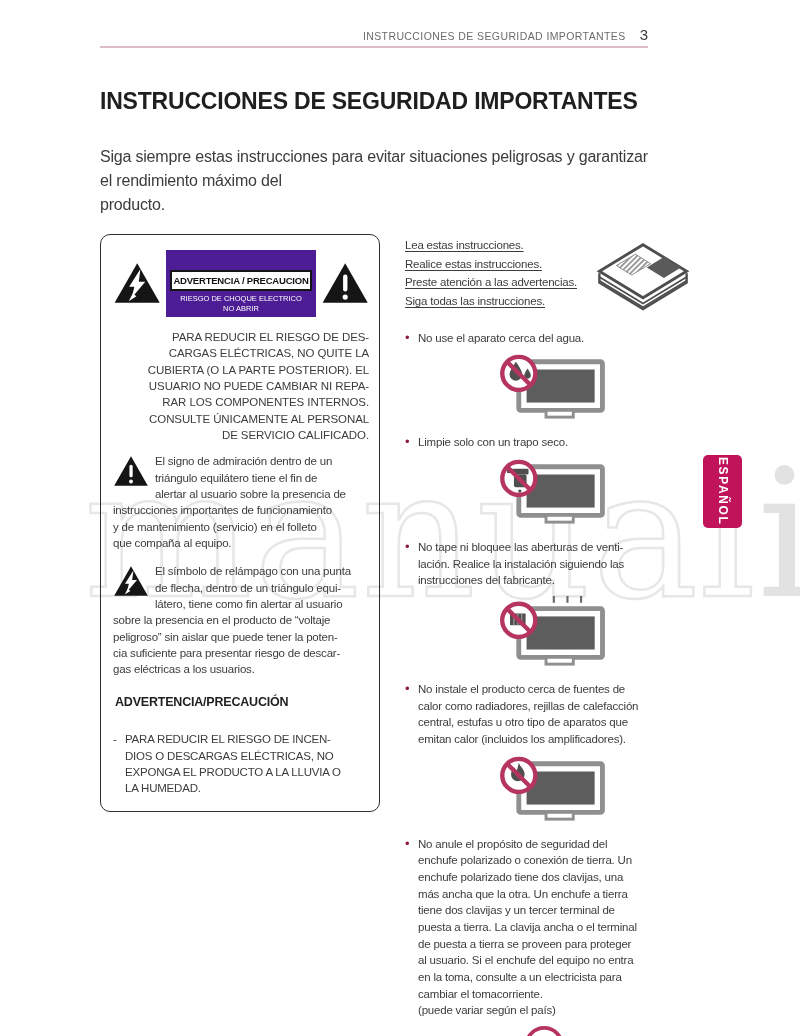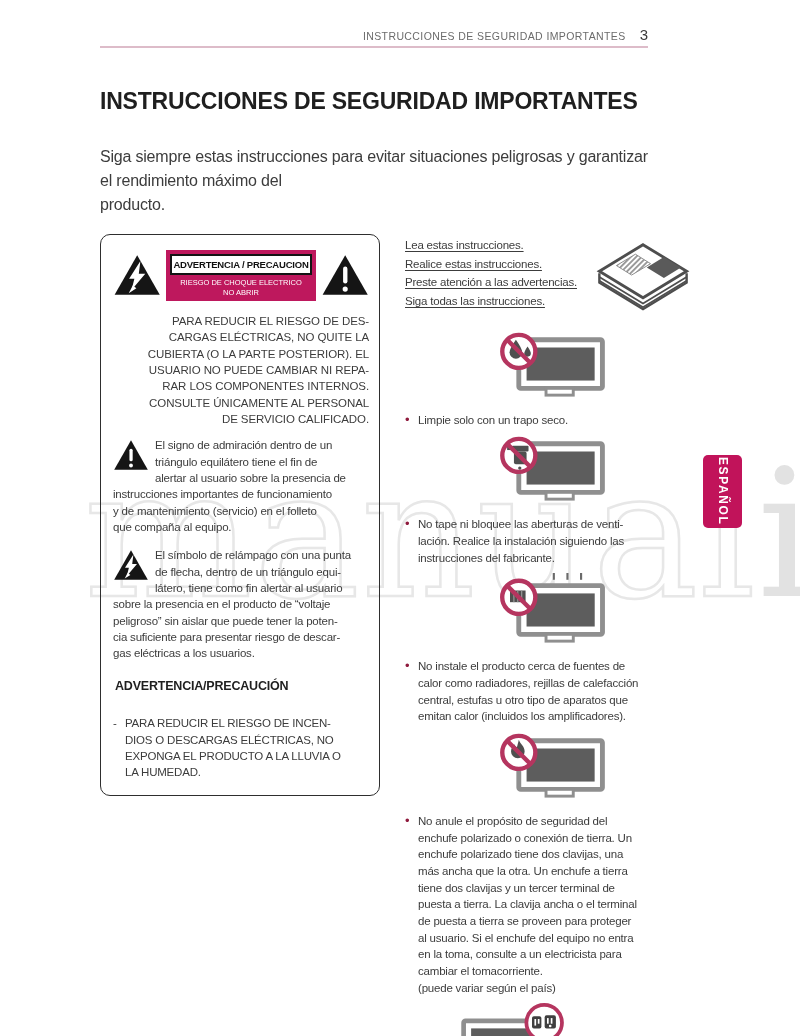--- a/index.html
+++ b/index.html
@@ -29,21 +29,21 @@
   .pre { white-space:pre-line; }
   
   .cols { display:flex; gap:25px; margin-top:17px; align-items:flex-start; }
   
   .warn-box {
     box-sizing:border-box; width:280px; min-height:558px;
     border:1.5px solid #2e2e2e; border-radius:10px; padding:13px 10px 14px 12px;
     font-size:11.5px; line-height:1.42; letter-spacing:-0.2px;
   }
   .warn-graphics { display:flex; align-items:center; justify-content:space-between; gap:5px; margin:2px 0 12px; }
-  .warn-label { background:#be185d; width:148px; padding:4px 4px 3px; text-align:center; }
+  .warn-label { background:#4c1d95; width:148px; padding:20px 4px 3px; text-align:center; }
   .warn-label-title {
     background:#ffffff; border:2px solid #141414; color:#111; font-weight:bold;
     font-size:9.5px; letter-spacing:-0.2px; padding:2px 1px; white-space:nowrap;
   }
   .warn-label-sub { color:#ffffff; font-weight:normal; font-size:7.5px; line-height:1.3; margin-top:3px; letter-spacing:0;text-align:center; }
   .warn-para { margin:0 0 10px 0;text-align:right; }
   .caps-para { letter-spacing:-0.1px; }
   .fl-icon { float:left; margin:2px 6px 4px 0; }
   .para-block { margin:0 0 12px 0; overflow:visible; }
   .para-block:after { content:""; display:block; clear:both; }
@@ -178,20 +178,21 @@
               <path d="M6,36 L6,46 L52,74 L98,46 L98,36" fill="#ffffff" stroke="#4e4e4e" stroke-width="2.5"></path>
               <path d="M6,40 L52,68 L98,40" fill="none" stroke="#4e4e4e" stroke-width="1.8"></path>
               <path d="M6,44 L52,72 L98,44" fill="none" stroke="#4e4e4e" stroke-width="1.8"></path>
               <polygon points="52,6 98,34 52,62 6,34" fill="#ffffff" stroke="#4e4e4e" stroke-width="3"></polygon>
               <polygon points="24,28 44,16 60,26 40,38" fill="url(#hx)" stroke="#8a8a8a" stroke-width="1"></polygon>
               <polygon points="56,30 74,19 92,30 74,41" fill="#5a5a5a"></polygon>
             </svg>
           </div>
         </div>
 
+        <div class="b-item pre">No use el aparato cerca del agua.</div>
         <div class="tv-wrap">
           <svg width="128" height="70" viewBox="0 0 130 72">
             <rect x="36" y="10" width="86" height="50" rx="2" fill="#ffffff" stroke="#8f8f8f" stroke-width="5"></rect>
             <rect x="44" y="18" width="70" height="34" fill="#5d5d5d"></rect>
             <rect x="64" y="60" width="28" height="7" fill="#ffffff" stroke="#8f8f8f" stroke-width="3"></rect>
             <circle cx="36" cy="22" r="17" fill="#ffffff" stroke="#b5355f" stroke-width="4.5"></circle>
             <path d="M33,10 q-6.5,9 -6.5,13 a6.5,6.5 0 0 0 13,0 q0,-4 -6.5,-13 z" fill="#4f4f4f"></path>
             <path d="M45,17 q-3.4,5 -3.4,7 a3.4,3.4 0 0 0 6.8,0 q0,-2 -3.4,-7 z" fill="#4f4f4f"></path>
             <line x1="24" y1="10" x2="48" y2="34" stroke="#b5355f" stroke-width="4.5"></line>
           </svg>

